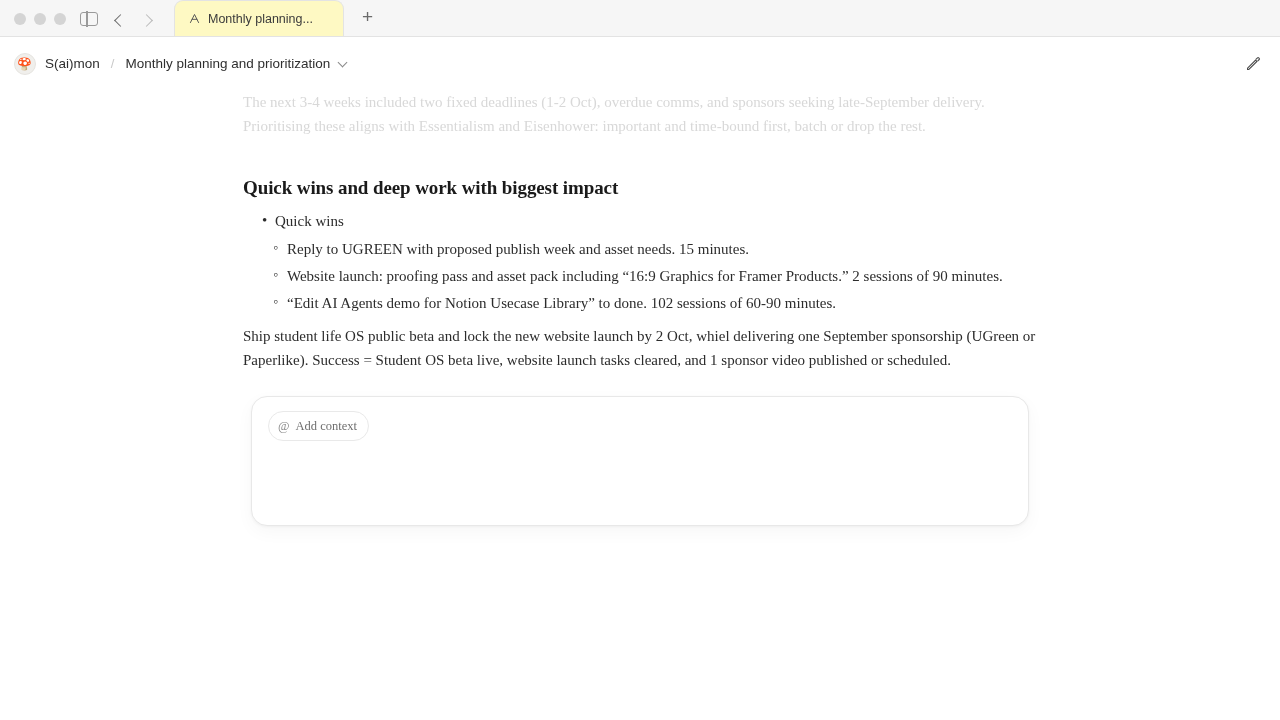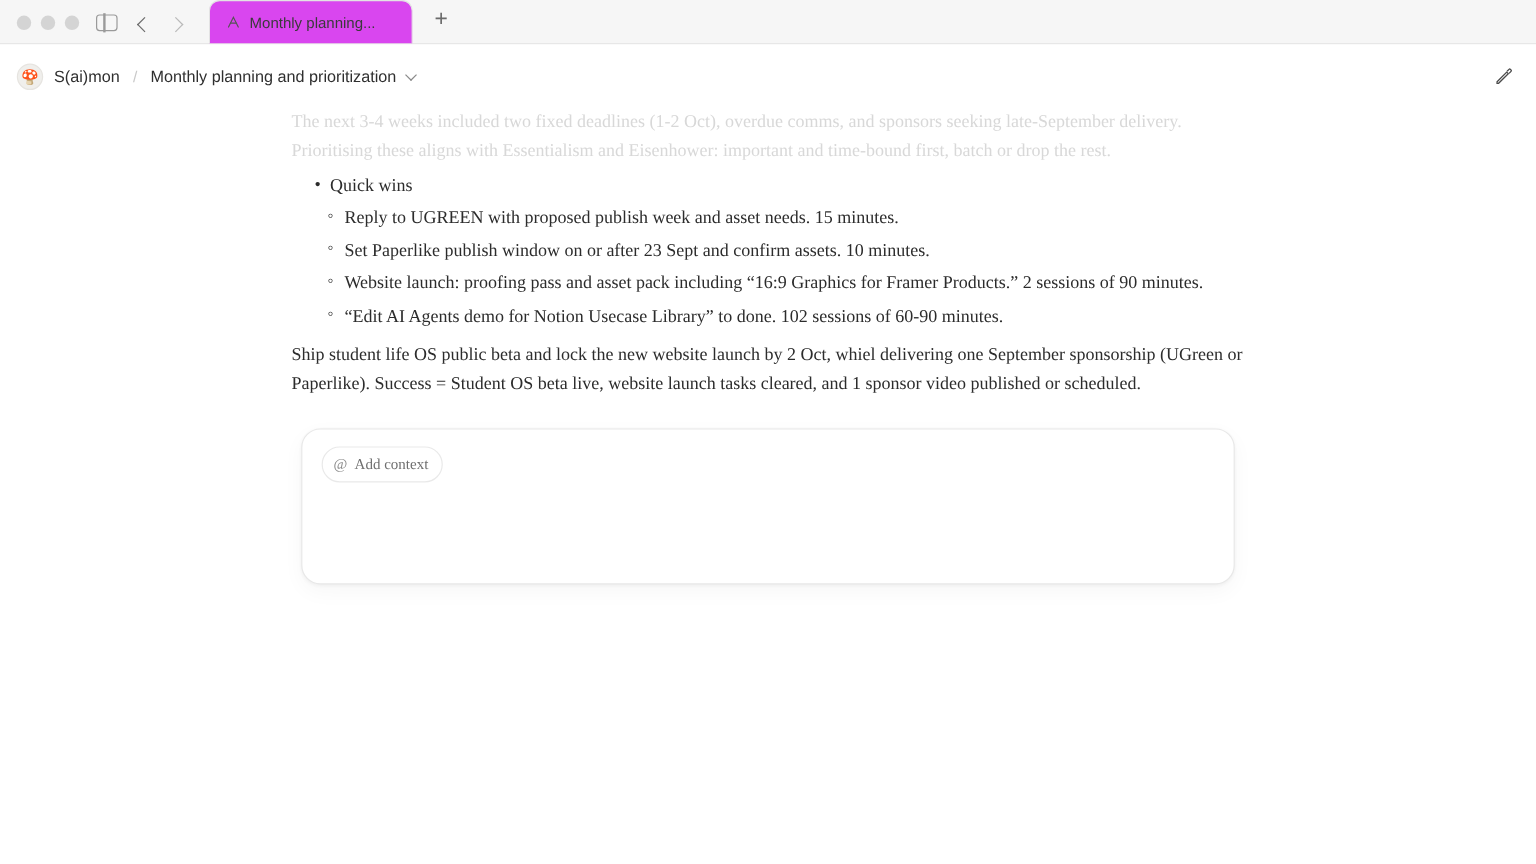--- a/index.html
+++ b/index.html
@@ -43,21 +43,21 @@
   }
   .arrow.right::before {
     border-left: none; border-bottom: none;
     border-right: 1.7px solid #b9b9b9; border-top: 1.7px solid #b9b9b9;
     left: 1px;
   }
   .tab {
     height: 36px;
     min-width: 170px;
     max-width: 200px;
-    background: #d946ef;
+    background: #fef9c3;
     border-radius: 9px 9px 0 0;
     border: 1px solid #e3e3e3;
     border-bottom: none;
     display: flex; align-items: center; gap: 7px;
     padding: 0 12px;
     margin-left: 12px;
     font-size: 12.5px;
     color: #3a3a3a;
     white-space: nowrap; overflow: hidden;
   }
@@ -208,24 +208,24 @@
       </svg>
     </span>
   </div>
 </div>
 
 <div class="doc-scroll">
   <div class="doc">
 
     <p class="para faded">The next 3-4 weeks included two fixed deadlines (1-2 Oct), overdue comms, and sponsors seeking late-September delivery. Prioritising these aligns with Essentialism and Eisenhower: important and time-bound first, batch or drop the rest.</p>
 
+    <h2 class="section">Quick wins and deep work with biggest impact</h2>
     <ul class="l1">
       <li class="bullet1">Quick wins</li>
       <li class="bullet2">Reply to UGREEN with proposed publish week and asset needs. 15 minutes.</li>
-      <li class="bullet2">Set Paperlike publish window on or after 23 Sept and confirm assets. 10 minutes.</li>
       <li class="bullet2">Website launch: proofing pass and asset pack including “16:9 Graphics for Framer Products.” 2 sessions of 90 minutes.</li>
       <li class="bullet2">“Edit AI Agents demo for Notion Usecase Library” to done. 102 sessions of 60-90 minutes.</li>
     </ul>
 
     <p class="para goal-para">Ship student life OS public beta and lock the new website launch by 2 Oct, whiel delivering one September sponsorship (UGreen or Paperlike). Success = Student OS beta live, website launch tasks cleared, and 1 sponsor video published or scheduled.</p>
 
     <div class="composer">
       <div class="add-context">
         <span class="at-glyph">@</span>
         <span>Add context</span>

